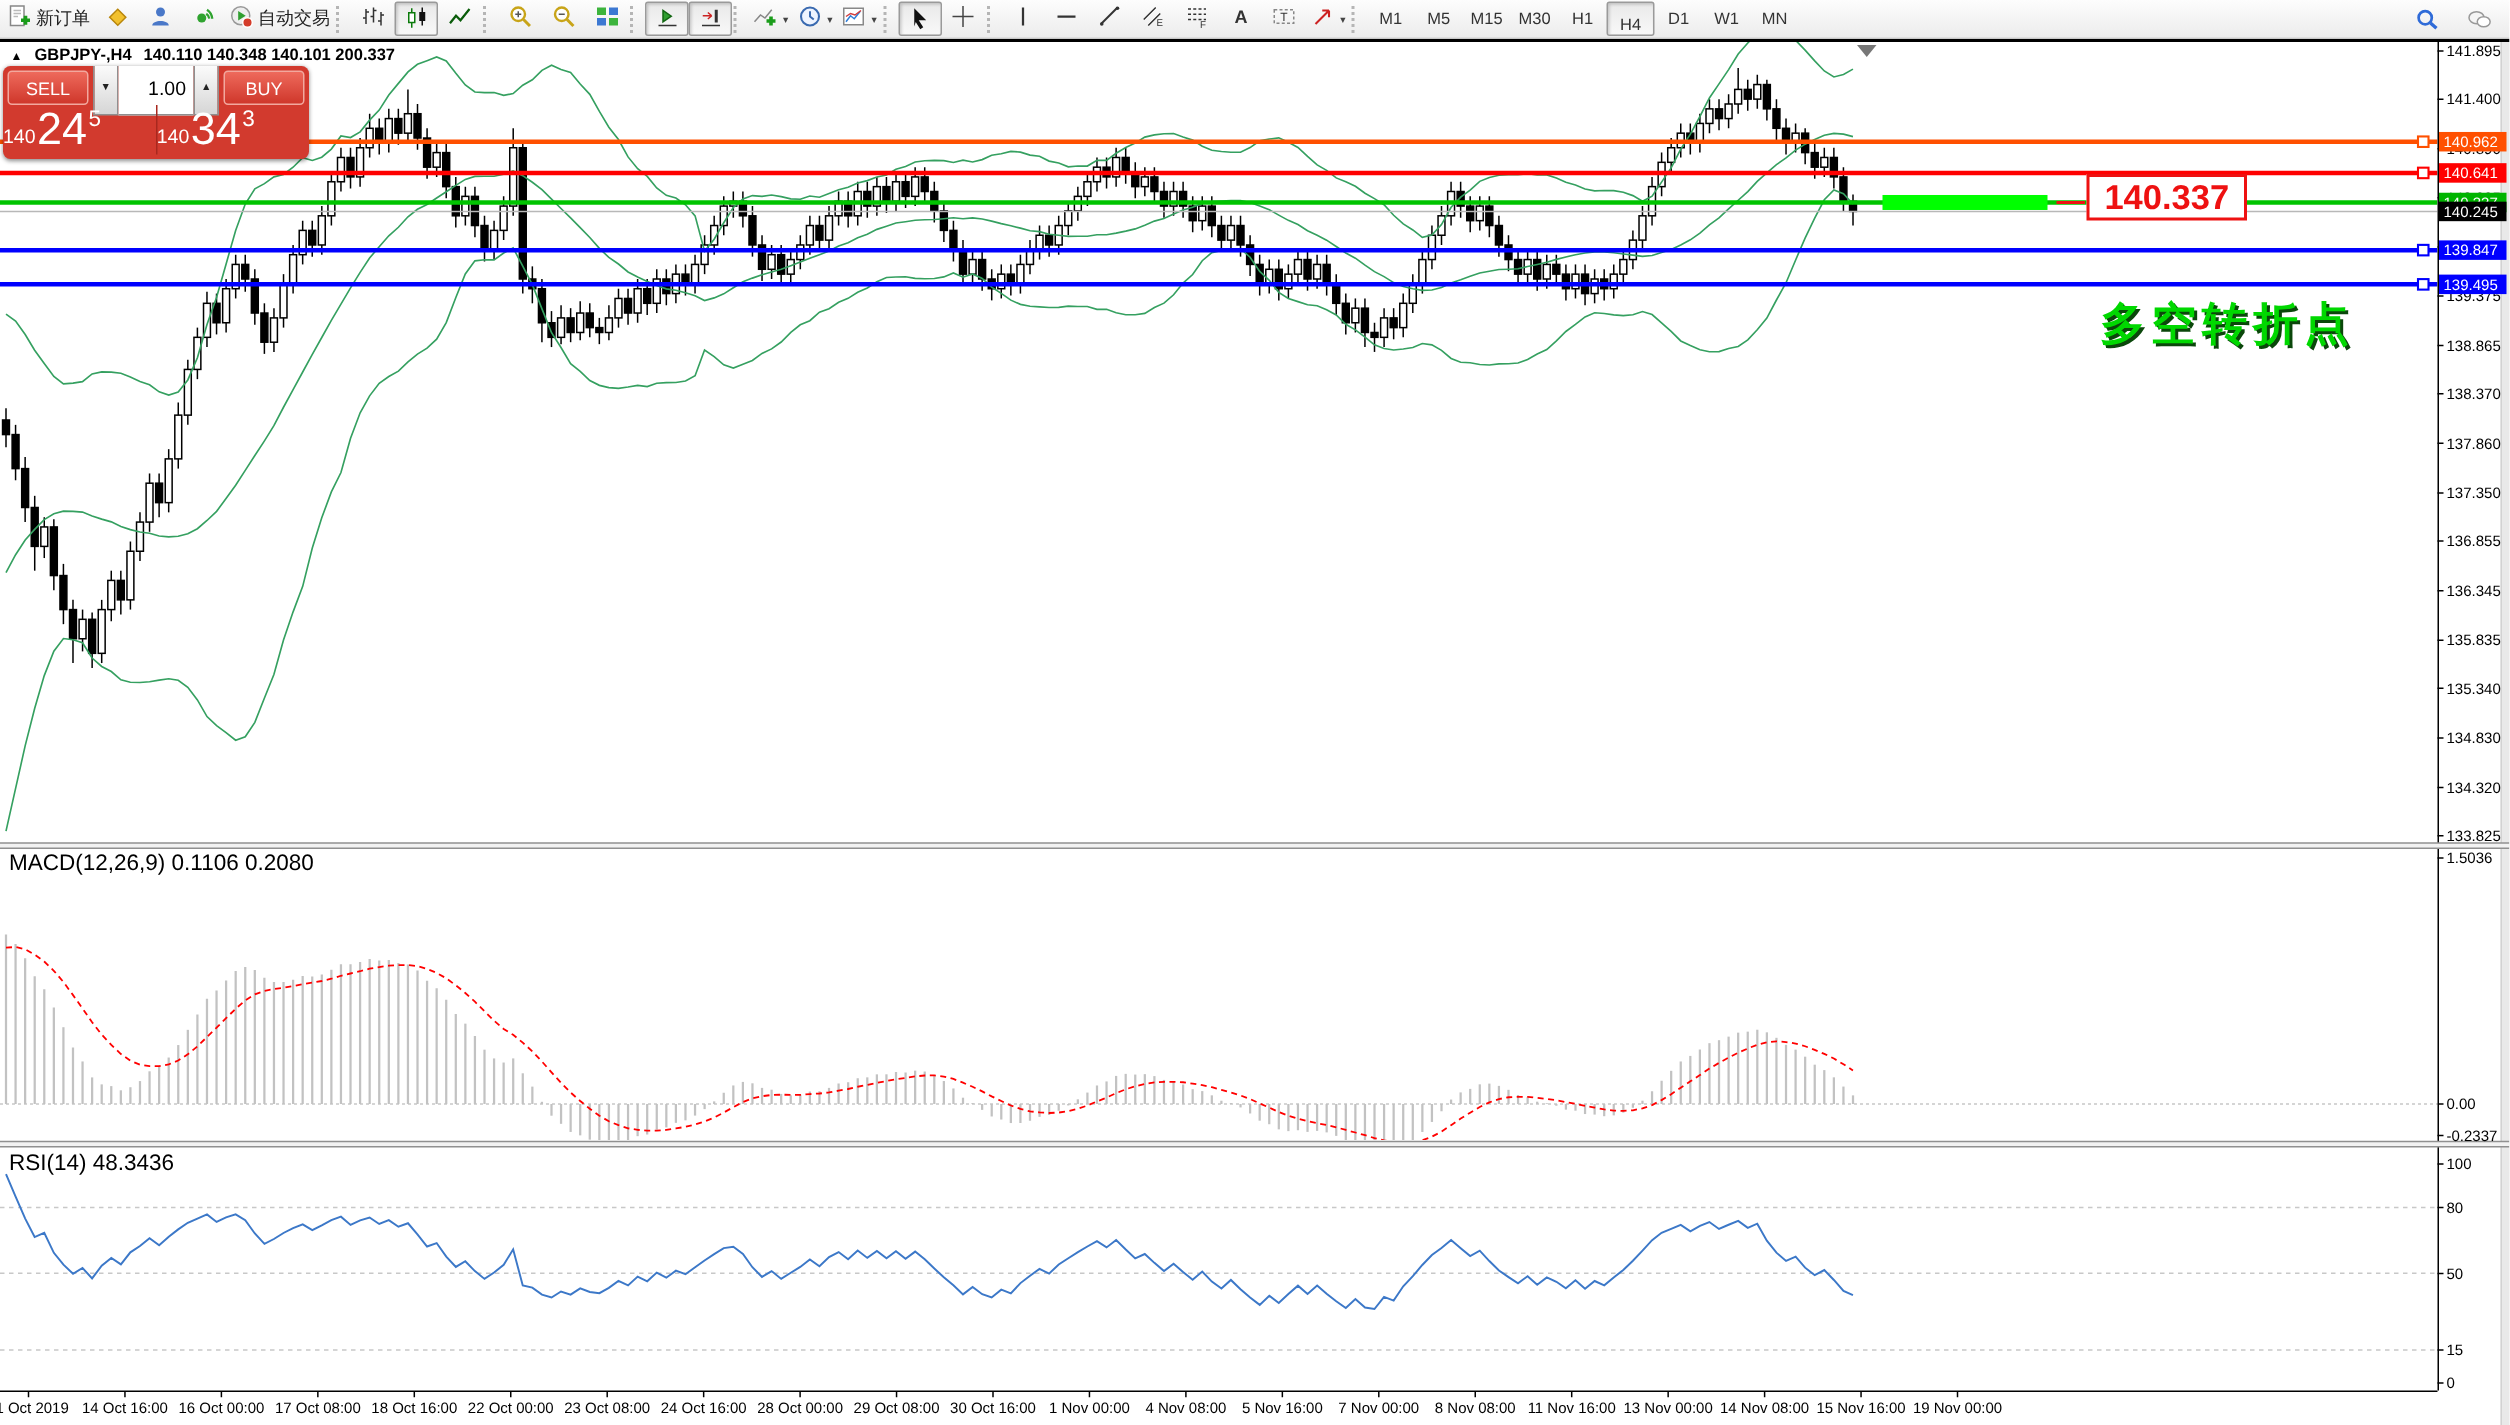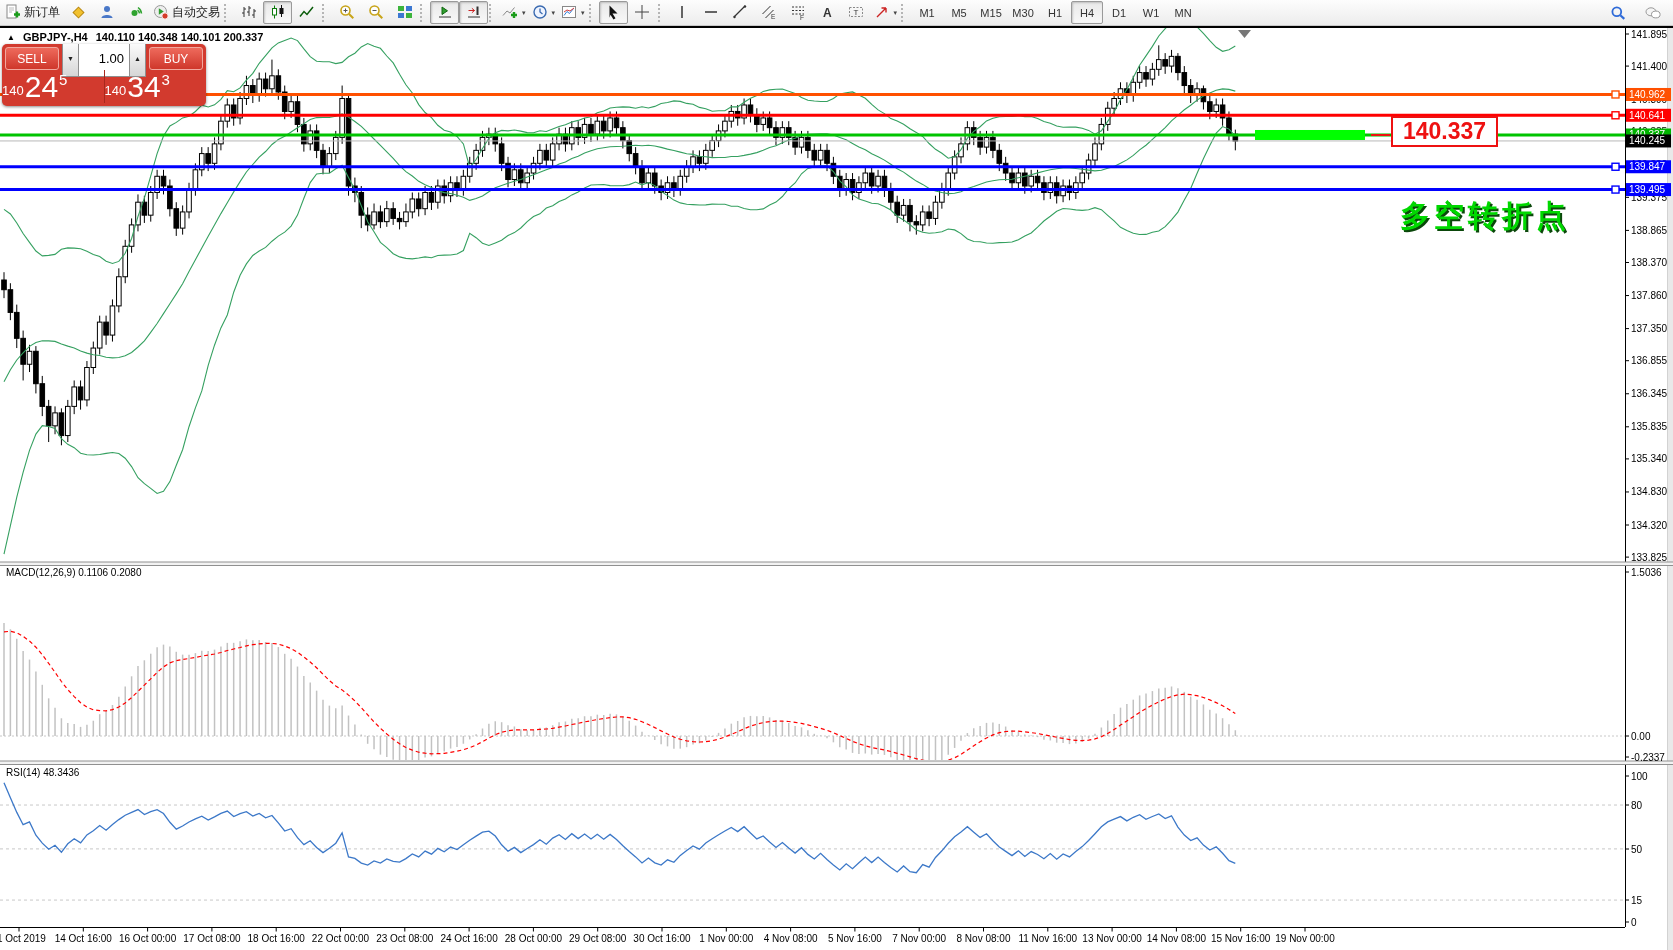--- a/index.html
+++ b/index.html
@@ -4,36 +4,36 @@
 <style>
   html,body{margin:0;padding:0;background:#fff;}
   body{width:1673px;height:950px;overflow:hidden;font-family:"Liberation Sans","DejaVu Sans",sans-serif;}
   #app{position:relative;width:1673px;height:950px;background:#fff;}
   
   #toolbar{position:absolute;left:0;top:0;width:1673px;height:26px;background:linear-gradient(#fdfdfd,#ececec);
     display:flex;align-items:center;padding-left:2px;box-sizing:border-box;z-index:5;border-bottom:1px solid #c8c8c8;}
   .grip{width:7px;height:18px;margin:0 1px;border-left:2px dotted #b5b5b5;}
   .tbtn{height:21px;min-width:23px;display:flex;align-items:center;justify-content:center;padding:0 2px;
     border:1px solid transparent;border-radius:2px;color:#222;font-size:11px;gap:3px;cursor:default;}
-  .tbtn.pressed{background:linear-gradient(#e9e9e9,#f8f8f8);border:1px solid #9a9a9a;box-shadow:inset 1px 1px 2px rgba(0,0,0,.18);}
+  .tbtn.pressed{background:linear-gradient(#e9e9e9,#f8f8f8);border:1px solid #9a9a9a;box-shadow:inset 1px 1px 2px rgba(0,0,0,.18);align-items:flex-end;}
   .tbtn .lbl{white-space:nowrap;font-size:12px;}
   .tbtn .caret{font-size:7px;color:#444;margin-left:1px;}
   .tbtn.tf{font-size:11px;color:#333;min-width:26px;justify-content:center;}
   .tb-right{margin-left:auto;display:flex;align-items:center;margin-right:6px;gap:6px;}
   .icon16{width:16px;height:16px;display:inline-block;}
   
   .winborder{position:absolute;left:0;top:26px;width:1673px;height:2px;background:#000;z-index:4;}
   
   #cv{position:absolute;left:0;top:0;z-index:1;}
   .rightstrip{position:absolute;left:1667px;top:28px;width:6px;height:922px;background:#e9e9e9;border-left:1px solid #d2d2d2;z-index:0;}
   
   .chart-caption{position:absolute;left:7px;top:31px;z-index:2;display:flex;align-items:center;gap:8px;
     font-size:11px;font-weight:bold;color:#000;}
   .chart-caption .tri{font-size:8px;font-weight:normal;}
-  .pane-label{position:absolute;z-index:2;font-size:10px;color:#000;}
+  .pane-label{position:absolute;z-index:2;font-size:15px;color:#000;}
   
   .tp{position:absolute;left:2px;top:44px;width:204px;height:62px;background:#d23a2e;border-radius:5px;
      box-shadow:0 1px 3px rgba(0,0,0,.45);z-index:3;color:#fff;overflow:hidden;}
   .tp-row1{display:flex;align-items:center;height:26px;padding:3px 3px 0 3px;box-sizing:border-box;}
   .tp-btn{width:52px;height:21px;background:linear-gradient(#ee6a5c,#cf372b);border:1px solid #f2a89e;border-radius:3px;
      font-size:12px;display:flex;align-items:center;justify-content:center;}
   .tp-spin{flex:1;display:flex;height:37px;margin:0 3px;}
   .tp-spin-btn{width:15px;background:linear-gradient(#fefefe,#d6d6d6);border:1px solid #8f8f8f;color:#222;
      font-size:7px;display:flex;align-items:center;justify-content:center;}
   .tp-vol{flex:1;background:#fff;border-top:1px solid #8f8f8f;border-bottom:1px solid #8f8f8f;color:#000;

